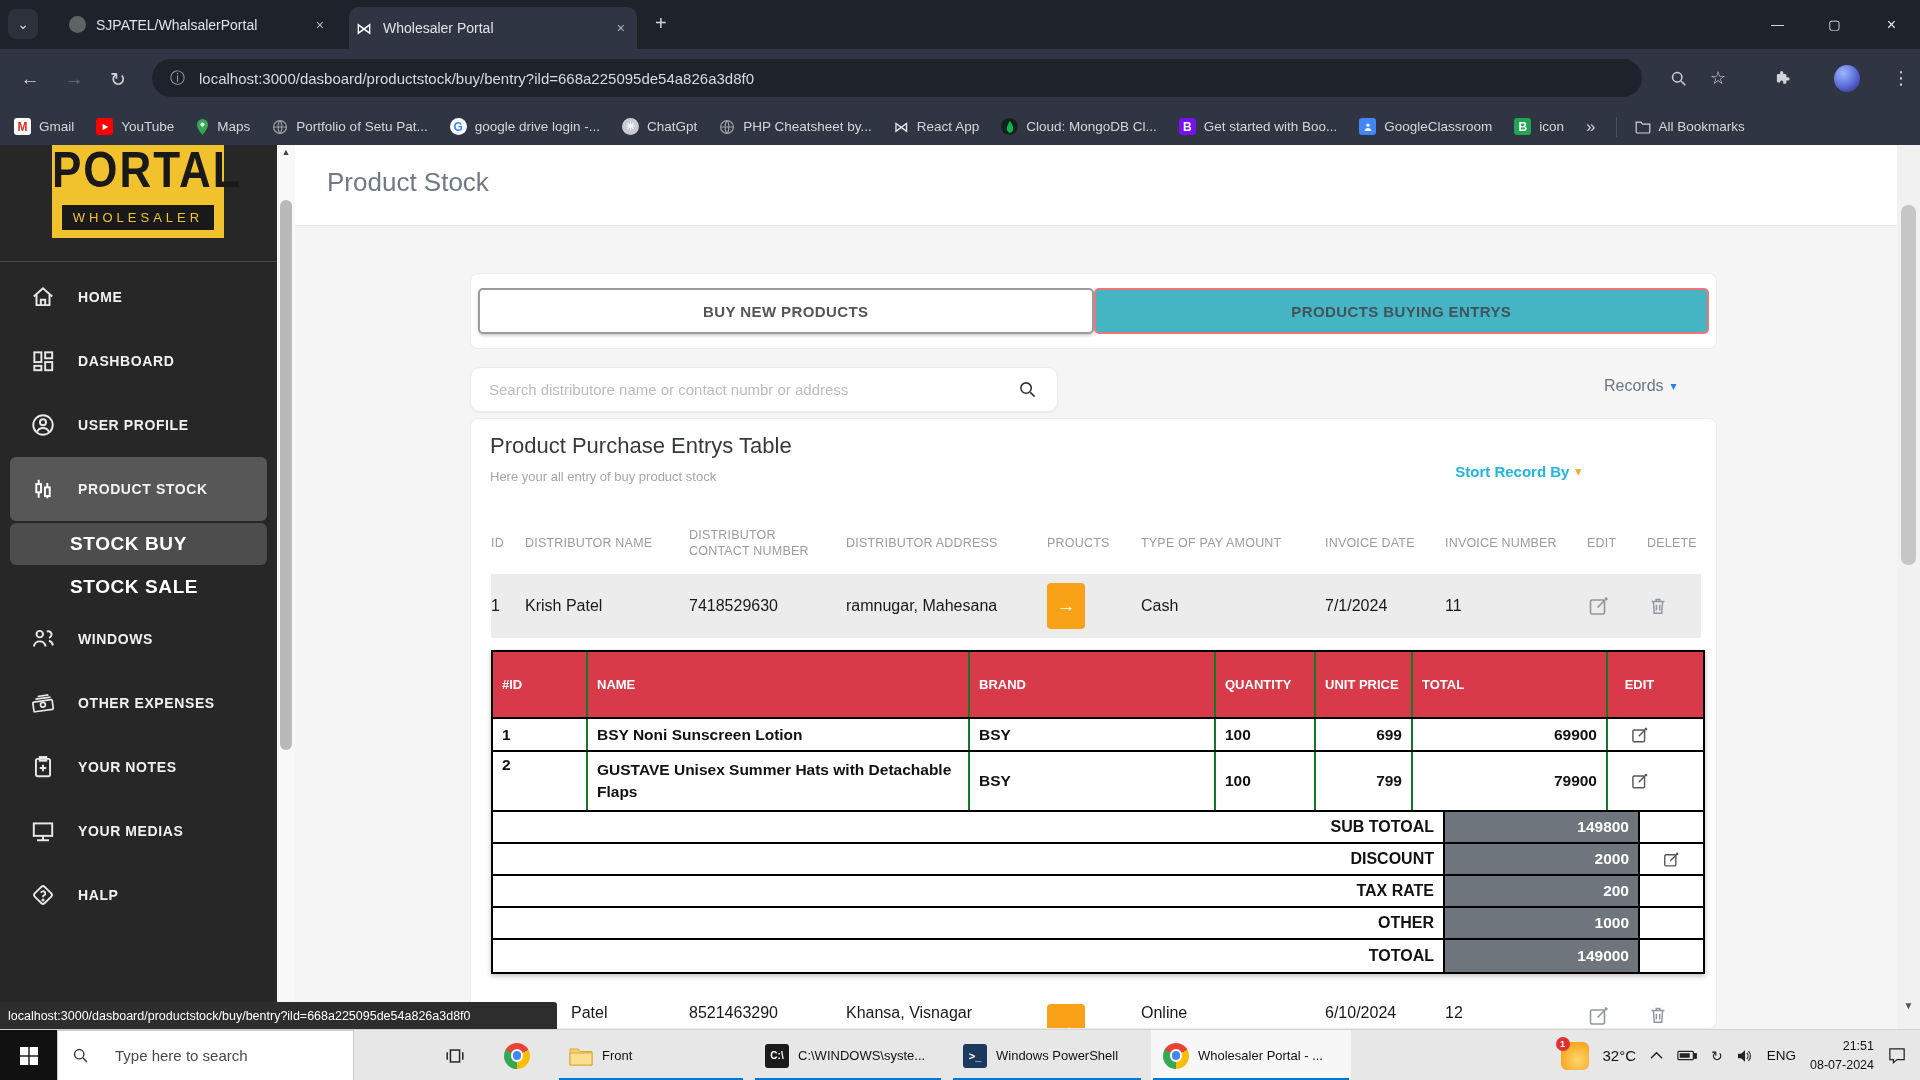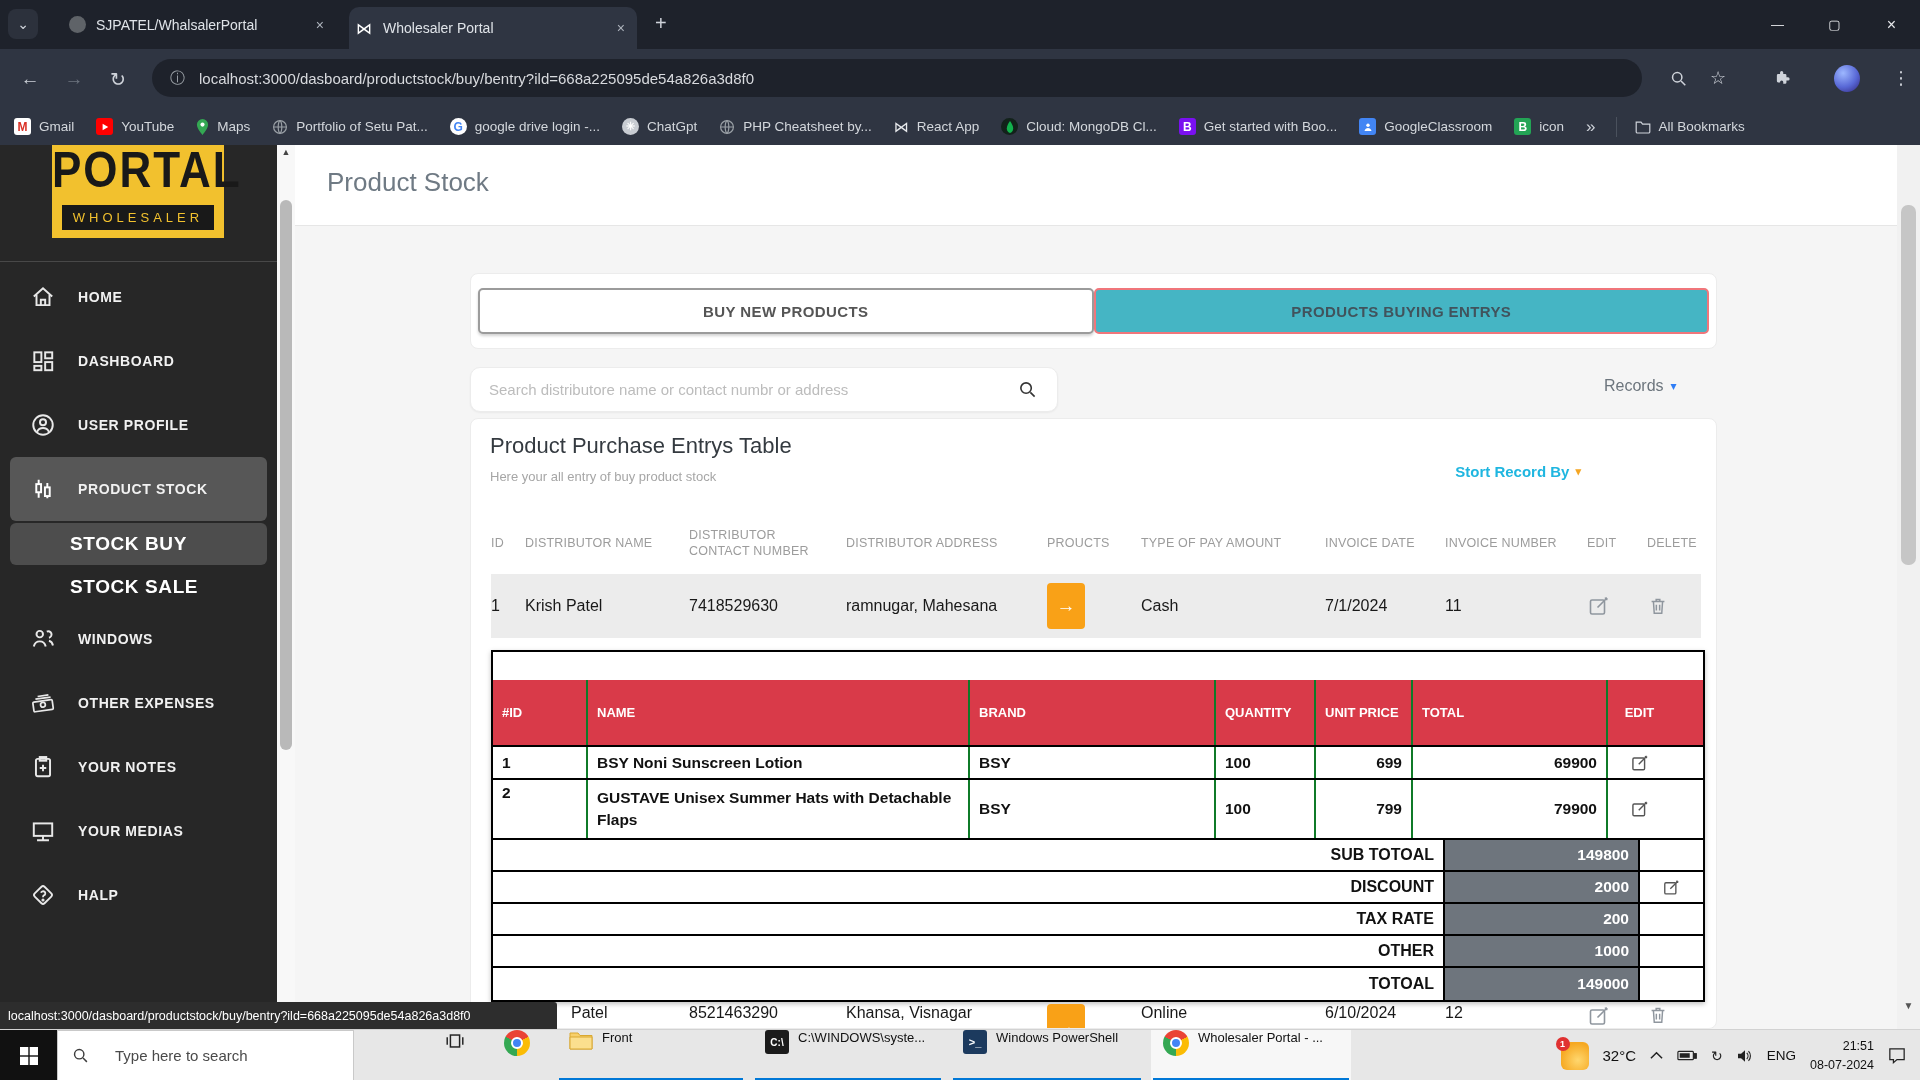--- a/index.html
+++ b/index.html
@@ -85,21 +85,21 @@
   .drow{font-size:16px;color:#191919;}
   #drow1{top:155px;height:64px;background:#ececec;}
   #drow2{top:575px;height:64px;align-items:flex-start;padding-top:10px;box-sizing:border-box;}
   .gobtn{width:38px;height:46px;background:#f9a117;border-radius:4px;color:#fff;font-size:19px;font-weight:700;
     display:flex;align-items:center;justify-content:center;}
   .rowicon{color:#8f969e;}
   
   #ptable{position:absolute;left:20px;top:231px;width:1210px;border:2px solid #000;box-sizing:content-box;
     background:#fff;box-shadow:0 2px 5px rgba(0,0,0,.25);}
   .prow{display:flex;border-top:2px solid #000;}
-  .prow:first-child{border-top:none;margin-top:28px;}
+  .prow:first-child{border-top:none;}
   .pc{box-sizing:border-box;border-right:2px solid #0f7a28;padding:0 9px;display:flex;align-items:center;
     font-weight:700;font-size:15.5px;color:#111;}
   .p0{width:95px}.p1{width:382px}.p2{width:246px}.p3{width:100px}.p4{width:97px}.p5{width:195px}.p6{width:63px;border-right:none;justify-content:center;}
   .phead{background:#d93a49;height:65px;}
   .phead .pc{color:#fff;font-size:13px;line-height:1.35;}
   .num{justify-content:flex-end;}
   .pr1{height:31px}.pr2{height:58px}
   .psum{height:30px}
   .plabel{width:952px;justify-content:flex-end;font-size:16px;border-right:2px solid #000;}
   .pval{width:195px;background:#6e757d;color:#fff;justify-content:flex-end;border-right:2px solid #000;}
@@ -107,21 +107,21 @@
   #statusbar{left:0;top:857px;width:557px;height:27px;background:#2d2d2d;color:#fff;font-size:12.5px;
     display:flex;align-items:center;padding-left:8px;box-sizing:border-box;border-radius:0 3px 0 0;z-index:40;}
   
   #taskbar{left:0;top:1029px;width:1920px;height:51px;background:#e7e7e7;border-top:1px solid #d2d2d2;box-sizing:border-box;z-index:60;}
   #startbtn{position:absolute;left:0;top:0;width:57px;height:51px;background:#111;display:flex;align-items:center;justify-content:center;}
   #tsearch{position:absolute;left:57px;top:0;width:297px;height:51px;background:#fff;border:1px solid #c9c9c9;box-sizing:border-box;
     display:flex;align-items:center;gap:24px;padding-left:14px;color:#3c3c3c;}
   #tsearch input{border:none;outline:none;font-size:15px;color:#3c3c3c;background:transparent;width:220px;
     font-family:"Liberation Sans",sans-serif;}
   #tsearch input::placeholder{color:#4a4a4a;}
-  .tbtn{position:absolute;top:0;height:51px;display:flex;align-items:flex-start;gap:9px;padding:0 12px;box-sizing:border-box;font-size:13px;color:#111;}
+  .tbtn{position:absolute;top:0;height:51px;display:flex;align-items:center;gap:9px;padding:0 12px;box-sizing:border-box;font-size:13px;color:#111;}
   .tbtn .under{position:absolute;left:2px;right:2px;bottom:0;height:3px;background:#0078d7;}
   .chrome{width:26px;height:26px;border-radius:50%;position:relative;
     background:conic-gradient(from -60deg,#ea4335 0 120deg,#fbbc05 120deg 240deg,#34a853 240deg 360deg);}
   .chrome::after{content:"";position:absolute;inset:26%;background:#4285f4;border:2.5px solid #fff;border-radius:50%;}
   .dark-sq{width:24px;height:24px;border-radius:3px;background:#1b1b1b;color:#fff;display:flex;align-items:center;justify-content:center;font-size:10px;font-weight:700;}
   .ps-sq{width:24px;height:24px;border-radius:3px;background:#1c3a5e;color:#fff;display:flex;align-items:center;justify-content:center;font-size:11px;font-weight:700;}
   #tray{position:absolute;right:0;top:0;height:51px;display:flex;align-items:center;gap:14px;padding-right:14px;color:#111;}
   .weather{position:relative;width:28px;height:28px;border-radius:6px;background:radial-gradient(circle at 60% 65%,#ffd76e,#f6a821 70%);}
   .weather .badge{position:absolute;left:-5px;top:-5px;width:14px;height:14px;border-radius:50%;background:#e03131;color:#fff;
     font-size:9px;display:flex;align-items:center;justify-content:center;font-weight:700;}

